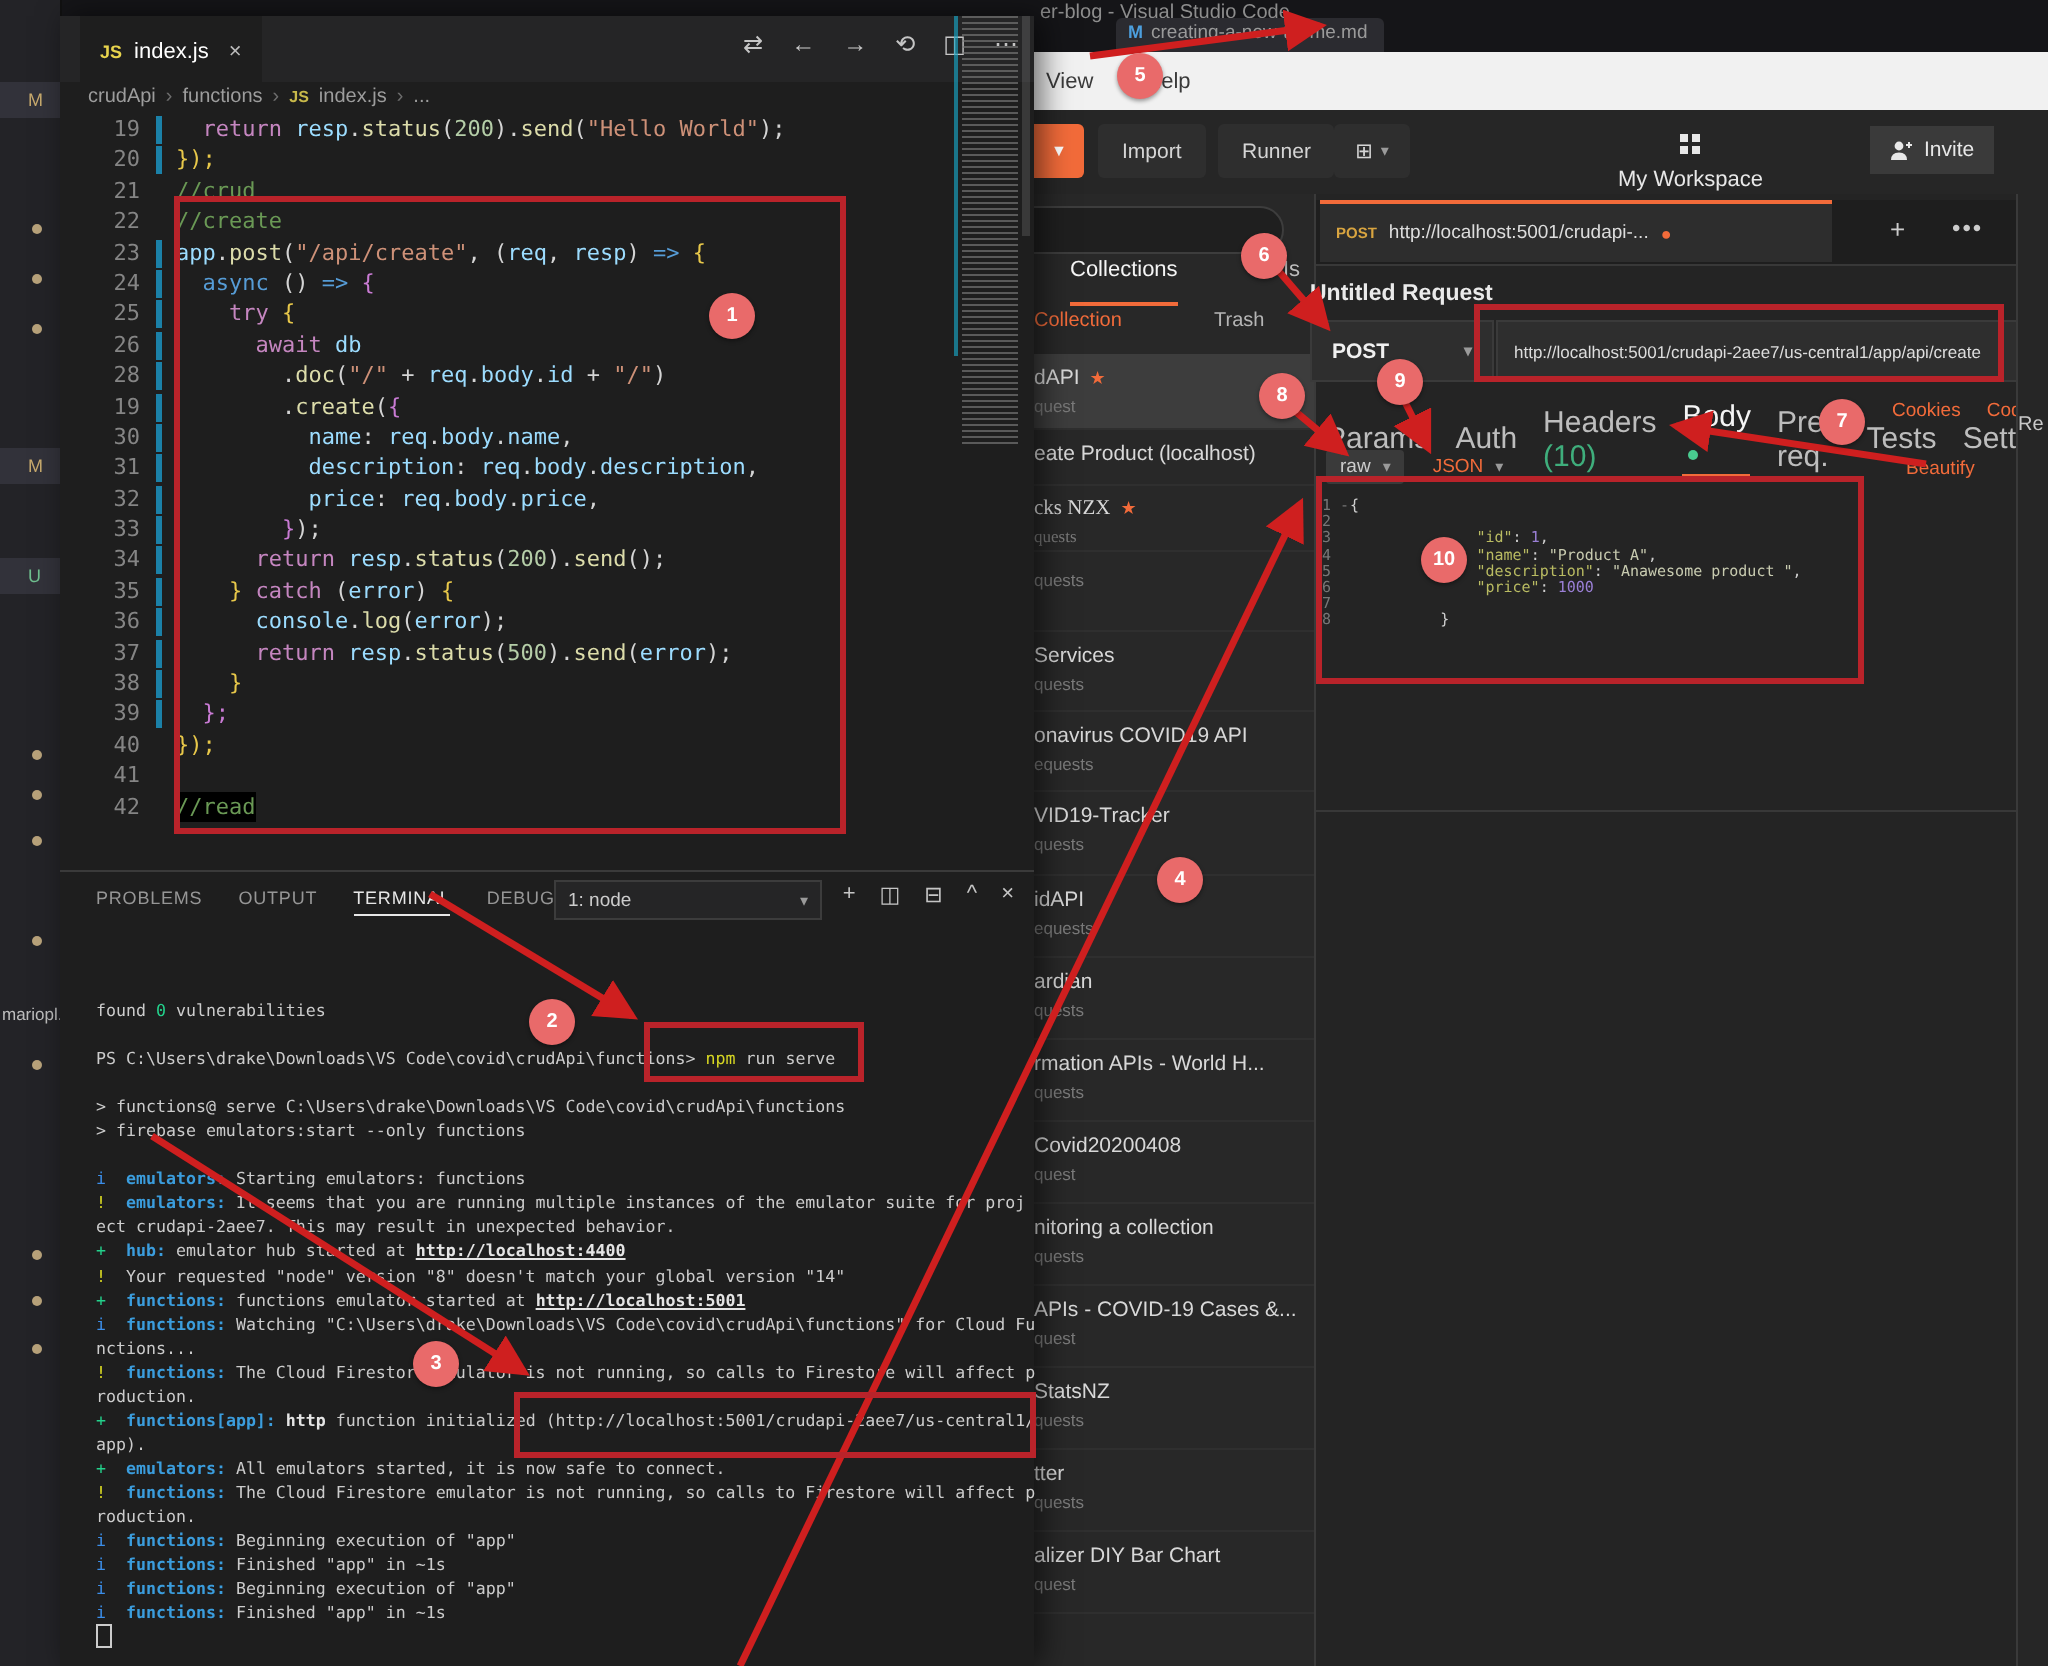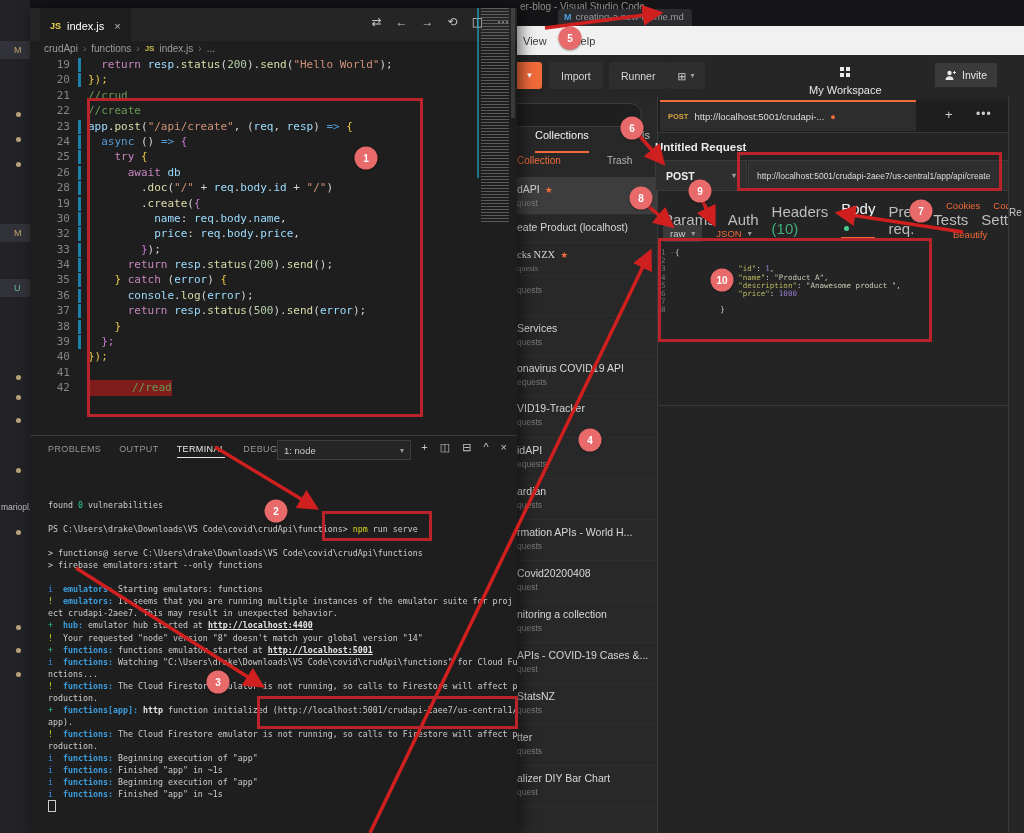--- a/index.html
+++ b/index.html
@@ -35,21 +35,21 @@
   #vs-crumbs .jsmini{color:#c8b94a;font-size:8px;font-weight:bold;}
 
   #editor{position:absolute;left:0;top:49px;width:100%;height:378px;overflow:hidden;}
   .cline{position:relative;height:15.4px;line-height:15.4px;white-space:pre;font-size:11px;}
   .cline .num{position:absolute;left:0;top:0;width:40px;text-align:right;color:#858585;}
   .cline .git{position:absolute;left:48px;top:1px;width:3px;height:14px;background:#1b81a8;}
   .cline .code{position:absolute;left:58px;top:0;}
   .c-w{color:#d4d4d4}.c-kw{color:#c586c0}.c-fn{color:#dcdcaa}.c-vb{color:#9cdcfe}
   .c-str{color:#ce9178}.c-num{color:#b5cea8}.c-cmt{color:#6a9955}.c-bl{color:#569cd6}
   .c-gld{color:#e8c84a}.c-pur{color:#c97bd4}
-  .cline .selbg{background:#7f1d1d;padding-left:44px;}
+  .cline .selbg{background:#000000;}
   #minimap{position:absolute;right:8px;top:0;width:28px;height:215px;opacity:.65;
            background:repeating-linear-gradient(#7a7a7a 0 1px,transparent 1px 3px);}
   #minimap:before{content:"";position:absolute;left:-4px;top:0;width:2px;height:170px;background:#18a5c4;}
   #mm-slider{position:absolute;right:2px;top:0;width:4px;height:110px;background:rgba(255,255,255,.12);}
 
   #panel{position:absolute;left:0;top:427px;width:100%;height:398px;border-top:1px solid #3a3a3a;background:#1e1e1e;}
   #panel-tabs{position:absolute;left:18px;top:8px;display:flex;gap:18px;font-size:9px;letter-spacing:.4px;color:#969696;}
   #panel-tabs .active{color:#e7e7e7;border-bottom:1px solid #e7e7e7;padding-bottom:3px;}
   #shell-select{position:absolute;left:247px;top:4px;width:120px;height:18px;border:1px solid #3c3c3c;
                 background:#252526;color:#cccccc;font-size:9.5px;display:flex;align-items:center;
@@ -182,20 +182,21 @@
       <div class="cline"><span class="num">20</span><span class="git"></span><span class="code"><span class="c-gld">});</span></span></div>
       <div class="cline"><span class="num">21</span><span class="code"><span class="c-cmt">//crud</span></span></div>
       <div class="cline"><span class="num">22</span><span class="code"><span class="c-cmt">//create</span></span></div>
       <div class="cline"><span class="num">23</span><span class="git"></span><span class="code"><span class="c-vb">app</span><span class="c-w">.</span><span class="c-fn">post</span><span class="c-w">(</span><span class="c-str">"/api/create"</span><span class="c-w">, (</span><span class="c-vb">req</span><span class="c-w">, </span><span class="c-vb">resp</span><span class="c-w">) </span><span class="c-bl">=&gt;</span><span class="c-w"> </span><span class="c-gld">{</span></span></div>
       <div class="cline"><span class="num">24</span><span class="git"></span><span class="code"><span class="c-w">  </span><span class="c-bl">async</span><span class="c-w"> () </span><span class="c-bl">=&gt;</span><span class="c-w"> </span><span class="c-pur">{</span></span></div>
       <div class="cline"><span class="num">25</span><span class="git"></span><span class="code"><span class="c-w">    </span><span class="c-kw">try</span><span class="c-w"> </span><span class="c-gld">{</span></span></div>
       <div class="cline"><span class="num">26</span><span class="git"></span><span class="code"><span class="c-w">      </span><span class="c-kw">await</span><span class="c-w"> </span><span class="c-vb">db</span></span></div>
       <div class="cline"><span class="num">28</span><span class="git"></span><span class="code"><span class="c-w">        .</span><span class="c-fn">doc</span><span class="c-w">(</span><span class="c-str">"/"</span><span class="c-w"> + </span><span class="c-vb">req</span><span class="c-w">.</span><span class="c-vb">body</span><span class="c-w">.</span><span class="c-vb">id</span><span class="c-w"> + </span><span class="c-str">"/"</span><span class="c-w">)</span></span></div>
       <div class="cline"><span class="num">19</span><span class="git"></span><span class="code"><span class="c-w">        .</span><span class="c-fn">create</span><span class="c-w">(</span><span class="c-pur">{</span></span></div>
       <div class="cline"><span class="num">30</span><span class="git"></span><span class="code"><span class="c-w">          </span><span class="c-vb">name</span><span class="c-w">: </span><span class="c-vb">req</span><span class="c-w">.</span><span class="c-vb">body</span><span class="c-w">.</span><span class="c-vb">name</span><span class="c-w">,</span></span></div>
+      <div class="cline"><span class="num">31</span><span class="git"></span><span class="code"><span class="c-w">          </span><span class="c-vb">description</span><span class="c-w">: </span><span class="c-vb">req</span><span class="c-w">.</span><span class="c-vb">body</span><span class="c-w">.</span><span class="c-vb">description</span><span class="c-w">,</span></span></div>
       <div class="cline"><span class="num">32</span><span class="git"></span><span class="code"><span class="c-w">          </span><span class="c-vb">price</span><span class="c-w">: </span><span class="c-vb">req</span><span class="c-w">.</span><span class="c-vb">body</span><span class="c-w">.</span><span class="c-vb">price</span><span class="c-w">,</span></span></div>
       <div class="cline"><span class="num">33</span><span class="git"></span><span class="code"><span class="c-w">        </span><span class="c-pur">}</span><span class="c-w">);</span></span></div>
       <div class="cline"><span class="num">34</span><span class="git"></span><span class="code"><span class="c-w">      </span><span class="c-kw">return</span><span class="c-w"> </span><span class="c-vb">resp</span><span class="c-w">.</span><span class="c-fn">status</span><span class="c-w">(</span><span class="c-num">200</span><span class="c-w">).</span><span class="c-fn">send</span><span class="c-w">();</span></span></div>
       <div class="cline"><span class="num">35</span><span class="git"></span><span class="code"><span class="c-w">    </span><span class="c-gld">}</span><span class="c-w"> </span><span class="c-kw">catch</span><span class="c-w"> (</span><span class="c-vb">error</span><span class="c-w">) </span><span class="c-gld">{</span></span></div>
       <div class="cline"><span class="num">36</span><span class="git"></span><span class="code"><span class="c-w">      </span><span class="c-vb">console</span><span class="c-w">.</span><span class="c-fn">log</span><span class="c-w">(</span><span class="c-vb">error</span><span class="c-w">);</span></span></div>
       <div class="cline"><span class="num">37</span><span class="git"></span><span class="code"><span class="c-w">      </span><span class="c-kw">return</span><span class="c-w"> </span><span class="c-vb">resp</span><span class="c-w">.</span><span class="c-fn">status</span><span class="c-w">(</span><span class="c-num">500</span><span class="c-w">).</span><span class="c-fn">send</span><span class="c-w">(</span><span class="c-vb">error</span><span class="c-w">);</span></span></div>
       <div class="cline"><span class="num">38</span><span class="git"></span><span class="code"><span class="c-w">    </span><span class="c-gld">}</span></span></div>
       <div class="cline"><span class="num">39</span><span class="git"></span><span class="code"><span class="c-w">  </span><span class="c-pur">};</span></span></div>
       <div class="cline"><span class="num">40</span><span class="code"><span class="c-gld">});</span></span></div>
       <div class="cline"><span class="num">41</span><span class="code"></span></div>
@@ -235,20 +236,21 @@
         <div class="tline"><span class="t-w">ect crudapi-2aee7. This may result in unexpected behavior.</span></div>
         <div class="tline"><span class="t-g">+  </span><span class="t-l">hub:</span><span class="t-w"> emulator hub started at </span><span class="t-u">http://localhost:4400</span></div>
         <div class="tline"><span class="t-y">!  </span><span class="t-w">Your requested "node" version "8" doesn't match your global version "14"</span></div>
         <div class="tline"><span class="t-g">+  </span><span class="t-l">functions:</span><span class="t-w"> functions emulator started at </span><span class="t-u">http://localhost:5001</span></div>
         <div class="tline"><span class="t-b">i  </span><span class="t-l">functions:</span><span class="t-w"> Watching "C:\Users\drake\Downloads\VS Code\covid\crudApi\functions" for Cloud Fu</span></div>
         <div class="tline"><span class="t-w">nctions...</span></div>
         <div class="tline"><span class="t-y">!  </span><span class="t-l">functions:</span><span class="t-w"> The Cloud Firestore emulator is not running, so calls to Firestore will affect p</span></div>
         <div class="tline"><span class="t-w">roduction.</span></div>
         <div class="tline"><span class="t-g">+  </span><span class="t-l">functions[app]:</span><span class="t-s"> http</span><span class="t-w"> function initialized (http://localhost:5001/crudapi-2aee7/us-central1/</span></div>
         <div class="tline"><span class="t-w">app).</span></div>
+        <div class="tline"><span class="t-g">+  </span><span class="t-l">emulators:</span><span class="t-w"> All emulators started, it is now safe to connect.</span></div>
         <div class="tline"><span class="t-y">!  </span><span class="t-l">functions:</span><span class="t-w"> The Cloud Firestore emulator is not running, so calls to Firestore will affect p</span></div>
         <div class="tline"><span class="t-w">roduction.</span></div>
         <div class="tline"><span class="t-b">i  </span><span class="t-l">functions:</span><span class="t-w"> Beginning execution of "app"</span></div>
         <div class="tline"><span class="t-b">i  </span><span class="t-l">functions:</span><span class="t-w"> Finished "app" in ~1s</span></div>
         <div class="tline"><span class="t-b">i  </span><span class="t-l">functions:</span><span class="t-w"> Beginning execution of "app"</span></div>
         <div class="tline"><span class="t-b">i  </span><span class="t-l">functions:</span><span class="t-w"> Finished "app" in ~1s</span></div>
         <div class="tline"><span class="t-cur"></span></div>
       </div>
   </div>
 </div>

